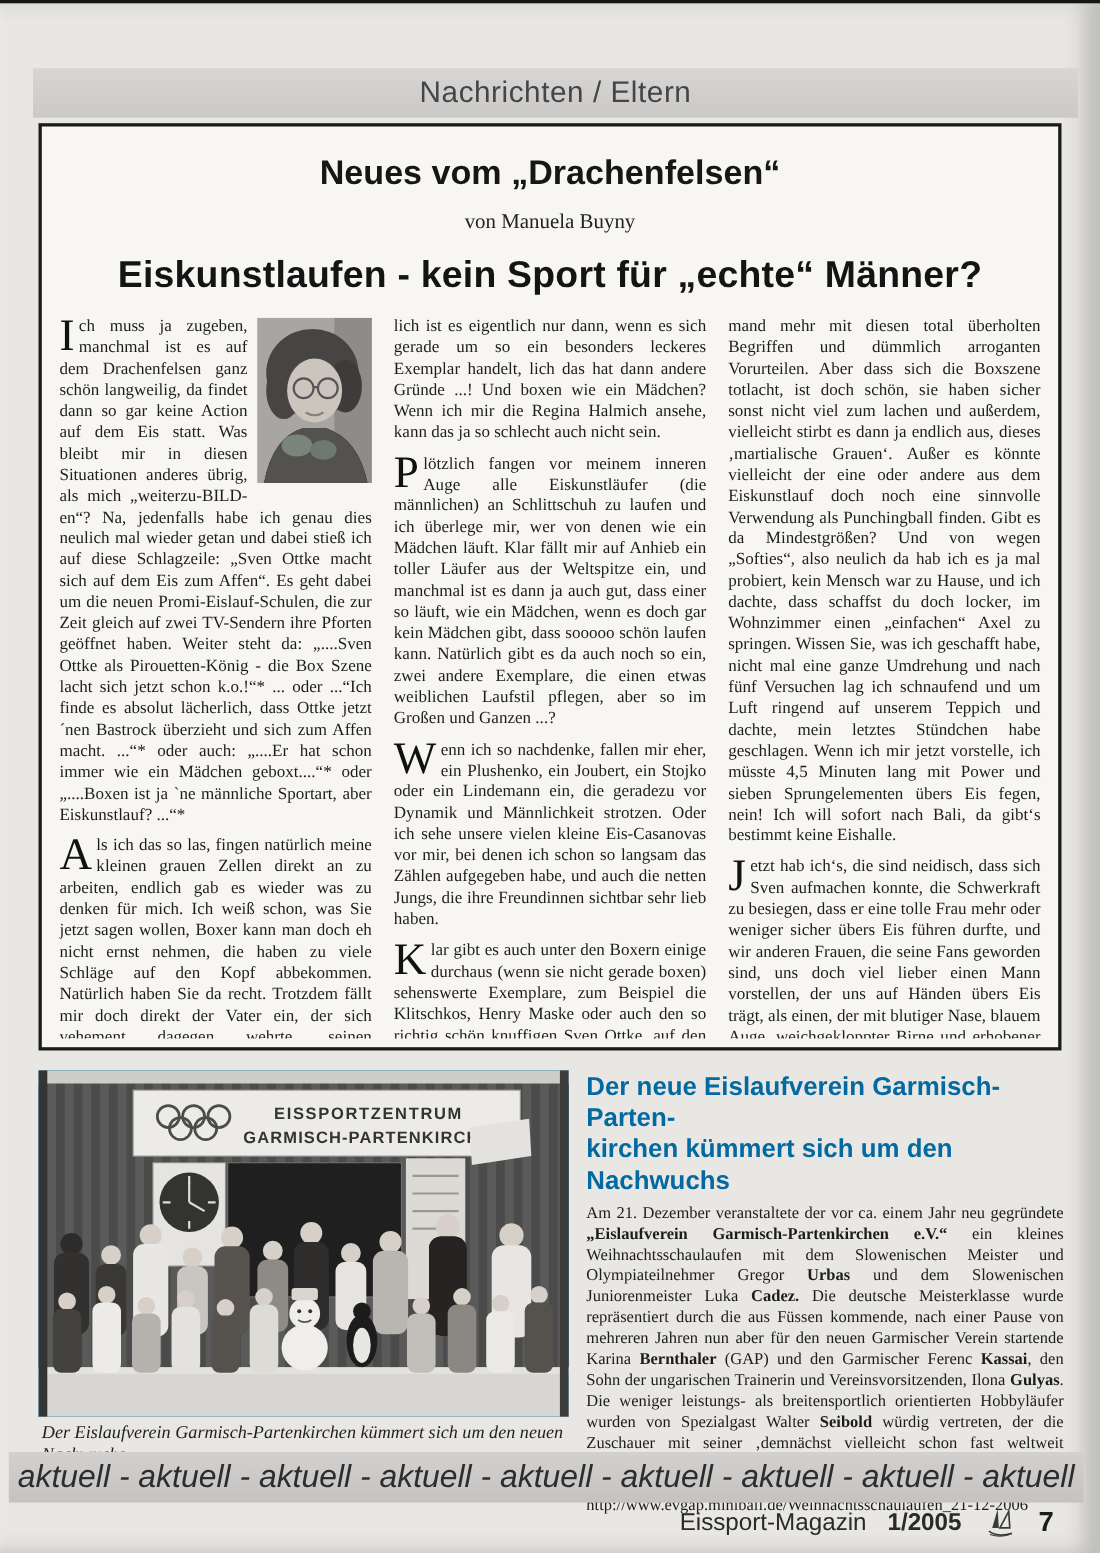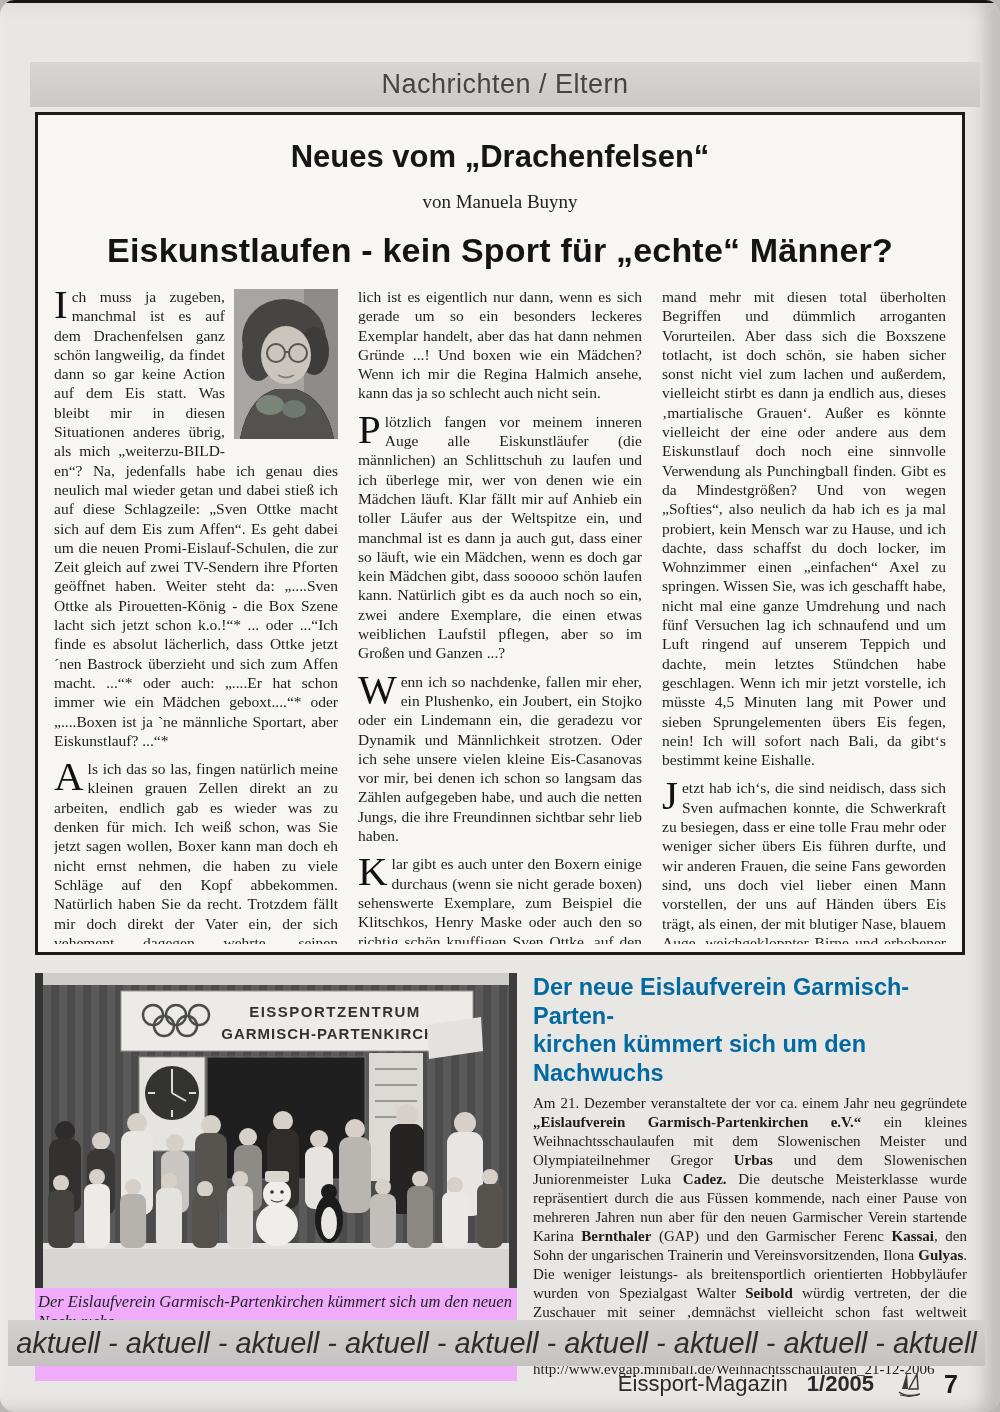--- a/index.html
+++ b/index.html
@@ -1,36 +1,36 @@
 <!DOCTYPE html>
 <html><head>
 <meta charset="utf-8">
 <style>
   html,body{margin:0;padding:0;}
   body{width:1000px;height:1412px;background:#b9b7b4;font-family:"Liberation Serif",serif;}
   .page{position:relative;width:1000px;height:1412px;background:#e9e7e4;overflow:hidden;
-        box-shadow:inset -14px 0 18px rgba(60,58,55,.25), inset 0 6px 8px rgba(255,255,255,.4);border-radius:15px;}
+        box-shadow:inset -14px 0 18px rgba(60,58,55,.25), inset 0 6px 8px rgba(255,255,255,.4);}
   .topline{position:absolute;left:0;top:0;width:1000px;height:3px;background:#161616;}
   .tagbar{position:absolute;left:30px;top:62px;width:950px;height:45px;
           background:linear-gradient(180deg,#d8d6d4 0%,#cbc9c7 100%);
           display:flex;align-items:center;justify-content:center;
           font-family:"Liberation Sans",sans-serif;font-size:27px;color:#454545;letter-spacing:.5px;}
   .artbox{position:absolute;left:35px;top:112px;width:930px;height:843px;box-sizing:border-box;
           border:3px solid #1b1b1b;background:#f7f6f3;}
   .title{margin-top:24px;text-align:center;font-family:"Liberation Sans",sans-serif;
          font-weight:bold;font-size:31px;color:#161616;}
   .byline{margin-top:16px;text-align:center;font-size:19px;color:#222;}
   .headline{margin-top:18px;text-align:center;font-family:"Liberation Sans",sans-serif;
             font-weight:bold;font-size:34px;color:#141414;letter-spacing:.2px;}
   .cols{position:absolute;left:16px;right:16px;top:172px;bottom:8px;display:flex;gap:20px;overflow:hidden;}
   .col{flex:1;font-size:15.5px;line-height:19.3px;text-align:justify;color:#1d1d1d;}
   .col p{margin:0 0 9px 0;}
   .dc{float:left;font-size:41px;line-height:33px;padding:1px 4px 0 0;color:#111;}
   .portrait{float:right;width:104px;height:150px;margin:2px 0 6px 9px;background:#a3a3a3;}
-  .photo{position:absolute;left:35px;top:973px;width:482px;height:408px;background:#f0abfc;}
+  .photo{position:absolute;left:35px;top:973px;width:482px;height:315px;background:#0369a1;}
   .caption{position:absolute;left:38px;top:1292px;width:486px;font-style:italic;
            font-size:16.5px;color:#1f1f1f;}
   .news{position:absolute;left:533px;top:973px;width:434px;color:#1c1c1c;}
   .news .h{font-family:"Liberation Sans",sans-serif;font-weight:bold;font-size:23.5px;
            line-height:28.5px;color:#0369a1;}
   .news .body{margin-top:7px;font-size:15px;line-height:19px;text-align:justify;}
   .news .xline{font-size:15px;line-height:19px;}
   .banner{position:absolute;left:8px;top:1320px;width:977px;height:46px;
           background:linear-gradient(180deg,#d3d1cf 0%,#c5c3c1 100%);
           display:flex;align-items:center;justify-content:center;
@@ -75,21 +75,21 @@
             <path d="M6 150 Q14 108 42 100 L62 100 Q92 110 100 150 Z" fill="#54524f"></path>
             <ellipse cx="36" cy="116" rx="14" ry="10" fill="#7a8579"></ellipse>
             <ellipse cx="60" cy="120" rx="12" ry="9" fill="#6d7870"></ellipse>
           </svg>
         </div>
         <p><span class="dc">I</span><span>ch muss ja zugeben, manchmal ist es auf dem Drachenfelsen ganz schön langweilig, da findet dann so gar keine Action auf dem Eis statt. Was bleibt mir in diesen Situationen anderes übrig, als mich „weiterzu-BILD-en“? Na, jedenfalls habe ich genau dies neulich mal wieder getan und dabei stieß ich auf diese Schlagzeile: „Sven Ottke macht sich auf dem Eis zum Affen“. Es geht dabei um die neuen Promi-Eislauf-Schulen, die zur Zeit gleich auf zwei TV-Sendern ihre Pforten geöffnet haben. Weiter steht da: „....Sven Ottke als Pirouetten-König - die Box Szene lacht sich jetzt schon k.o.!“* ... oder ...“Ich finde es absolut lächerlich, dass Ottke jetzt ´nen Bastrock überzieht und sich zum Affen macht. ...“* oder auch: „....Er hat schon immer wie ein Mädchen geboxt....“* oder „....Boxen ist ja `ne männliche Sportart, aber Eiskunstlauf? ...“*</span></p>
         <p><span class="dc">A</span><span>ls ich das so las, fingen natürlich meine kleinen grauen Zellen direkt an zu arbeiten, endlich gab es wieder was zu denken für mich. Ich weiß schon, was Sie jetzt sagen wollen, Boxer kann man doch eh nicht ernst nehmen, die haben zu viele Schläge auf den Kopf abbekommen. Natürlich haben Sie da recht. Trotzdem fällt mir doch direkt der Vater ein, der sich vehement dagegen wehrte, seinen Sohnemann aufs Eis zu lassen, weil das ja ein Sport für Schwule sei. Was ja auch nichts Schlimmes ist, wo doch unser Berliner Bürgermeister schwul ist und das auch gut so findet. Ich finde es ehrlich gesagt weder gut noch schlimm, ich finde es „wurscht“. Ärger-</span></p>
       </div>
 
       <div class="col">
-        <p><span>lich ist es eigentlich nur dann, wenn es sich gerade um so ein besonders leckeres Exemplar handelt, aber das hat dann nehmen Gründe ...! Und boxen wie ein Mädchen? Wenn ich mir die Regina Halmich ansehe, kann das ja so schlecht auch nicht sein.</span></p>
+        <p><span>lich ist es eigentlich nur dann, wenn es sich gerade um so ein besonders leckeres Exemplar handelt, lich das hat dann andere Gründe ...! Und boxen wie ein Mädchen? Wenn ich mir die Regina Halmich ansehe, kann das ja so schlecht auch nicht sein.</span></p>
         <p><span class="dc">P</span><span>lötzlich fangen vor meinem inneren Auge alle Eiskunstläufer (die männlichen) an Schlittschuh zu laufen und ich überlege mir, wer von denen wie ein Mädchen läuft. Klar fällt mir auf Anhieb ein toller Läufer aus der Weltspitze ein, und manchmal ist es dann ja auch gut, dass einer so läuft, wie ein Mädchen, wenn es doch gar kein Mädchen gibt, dass sooooo schön laufen kann. Natürlich gibt es da auch noch so ein, zwei andere Exemplare, die einen etwas weiblichen Laufstil pflegen, aber so im Großen und Ganzen ...?</span></p>
         <p><span class="dc">W</span><span>enn ich so nachdenke, fallen mir eher, ein Plushenko, ein Joubert, ein Stojko oder ein Lindemann ein, die geradezu vor Dynamik und Männlichkeit strotzen. Oder ich sehe unsere vielen kleine Eis-Casanovas vor mir, bei denen ich schon so langsam das Zählen aufgegeben habe, und auch die netten Jungs, die ihre Freundinnen sichtbar sehr lieb haben.</span></p>
         <p><span class="dc">K</span><span>lar gibt es auch unter den Boxern einige durchaus (wenn sie nicht gerade boxen) sehenswerte Exemplare, zum Beispiel die Klitschkos, Henry Maske oder auch den so richtig schön knuffigen Sven Ottke, auf den unsere ganze Frauen-WG steht. Aber so insgesamt ist das doch Steinzeit. Frauensport / Männersport, außer vielleicht Eva Hermann belastet sich doch nie-</span></p>
       </div>
 
       <div class="col">
         <p><span>mand mehr mit diesen total überholten Begriffen und dümmlich arroganten Vorurteilen. Aber dass sich die Boxszene totlacht, ist doch schön, sie haben sicher sonst nicht viel zum lachen und außerdem, vielleicht stirbt es dann ja endlich aus, dieses ‚martialische Grauen‘. Außer es könnte vielleicht der eine oder andere aus dem Eiskunstlauf doch noch eine sinnvolle Verwendung als Punchingball finden. Gibt es da Mindestgrößen? Und von wegen „Softies“, also neulich da hab ich es ja mal probiert, kein Mensch war zu Hause, und ich dachte, dass schaffst du doch locker, im Wohnzimmer einen „einfachen“ Axel zu springen. Wissen Sie, was ich geschafft habe, nicht mal eine ganze Umdrehung und nach fünf Versuchen lag ich schnaufend und um Luft ringend auf unserem Teppich und dachte, mein letztes Stündchen habe geschlagen. Wenn ich mir jetzt vorstelle, ich müsste 4,5 Minuten lang mit Power und sieben Sprungelementen übers Eis fegen, nein! Ich will sofort nach Bali, da gibt‘s bestimmt keine Eishalle.</span></p>
         <p style="margin-bottom:2px;"><span class="dc">J</span><span>etzt hab ich‘s, die sind neidisch, dass sich Sven aufmachen konnte, die Schwerkraft zu besiegen, dass er eine tolle Frau mehr oder weniger sicher übers Eis führen durfte, und wir anderen Frauen, die seine Fans geworden sind, uns doch viel lieber einen Mann vorstellen, der uns auf Händen übers Eis trägt, als einen, der mit blutiger Nase, blauem Auge, weichgekloppter Birne und erhobener Faust in unseren schlimmsten Albträumen vor uns steht.</span></p>
 
       </div>

